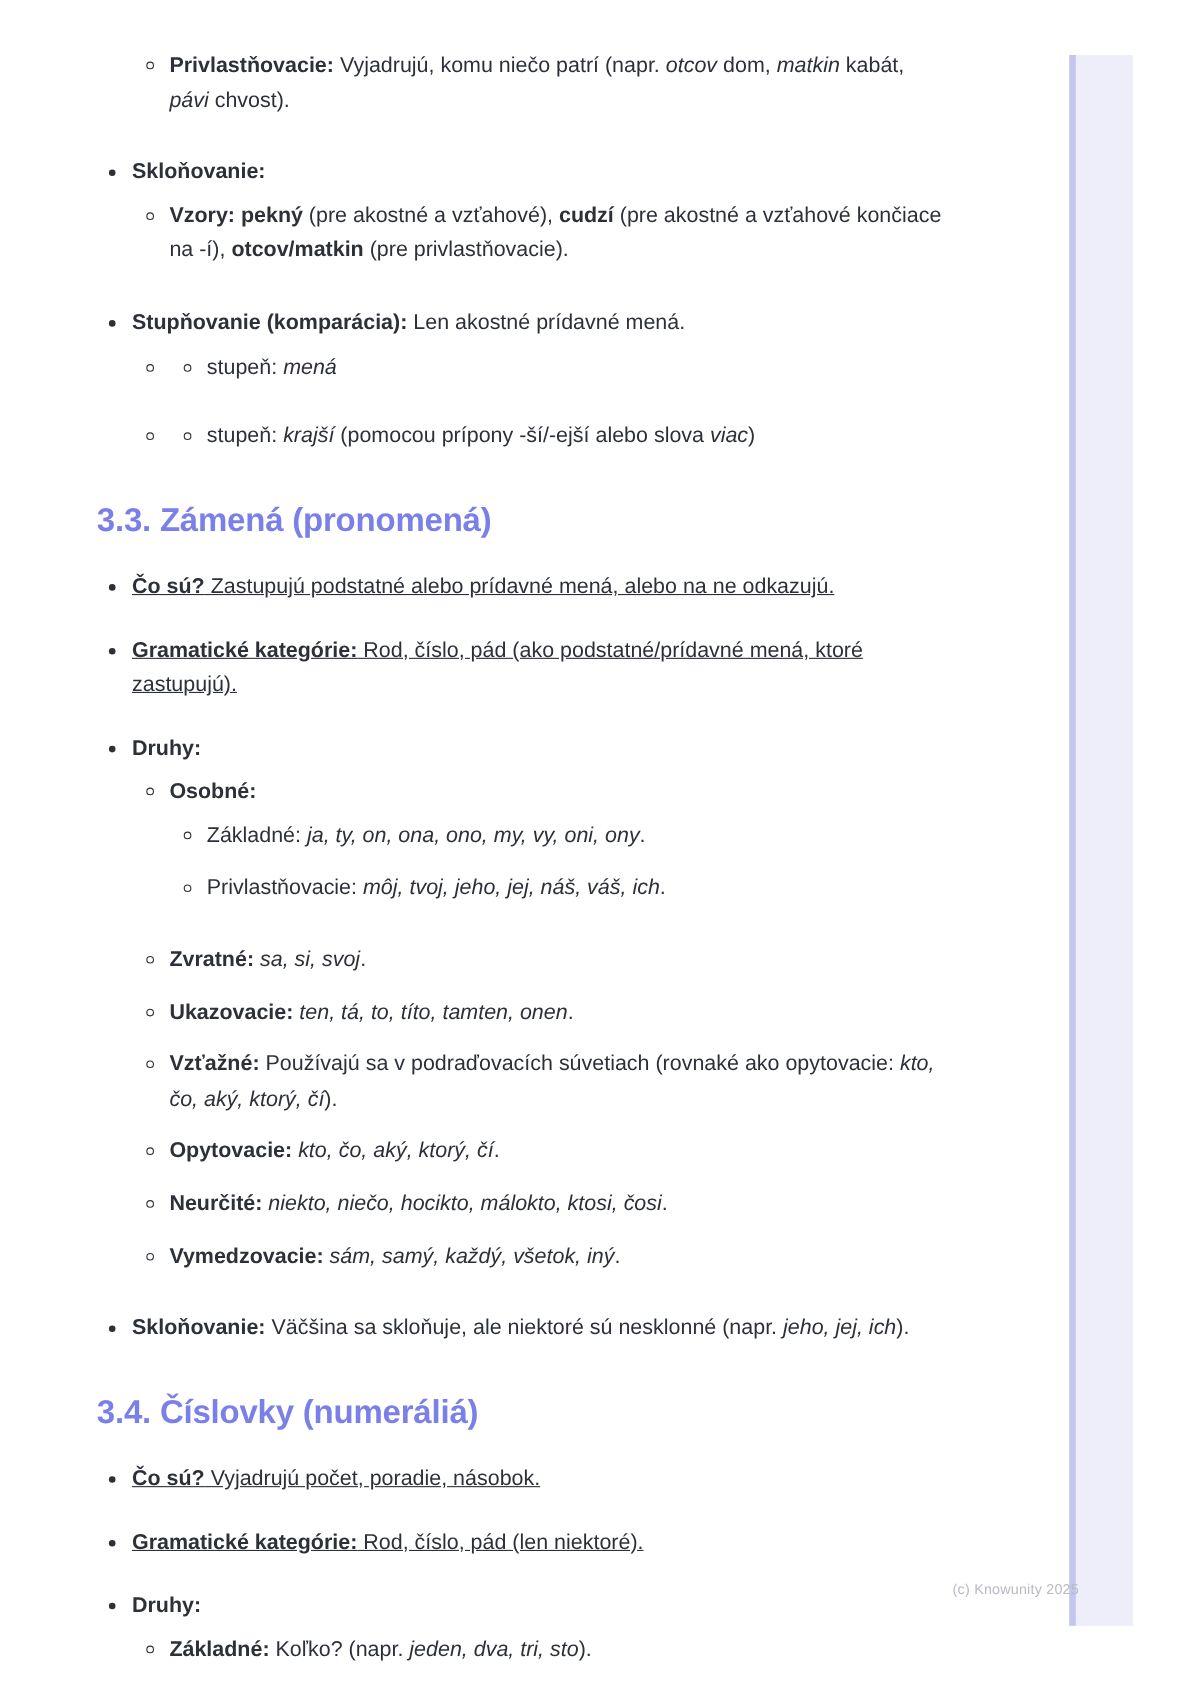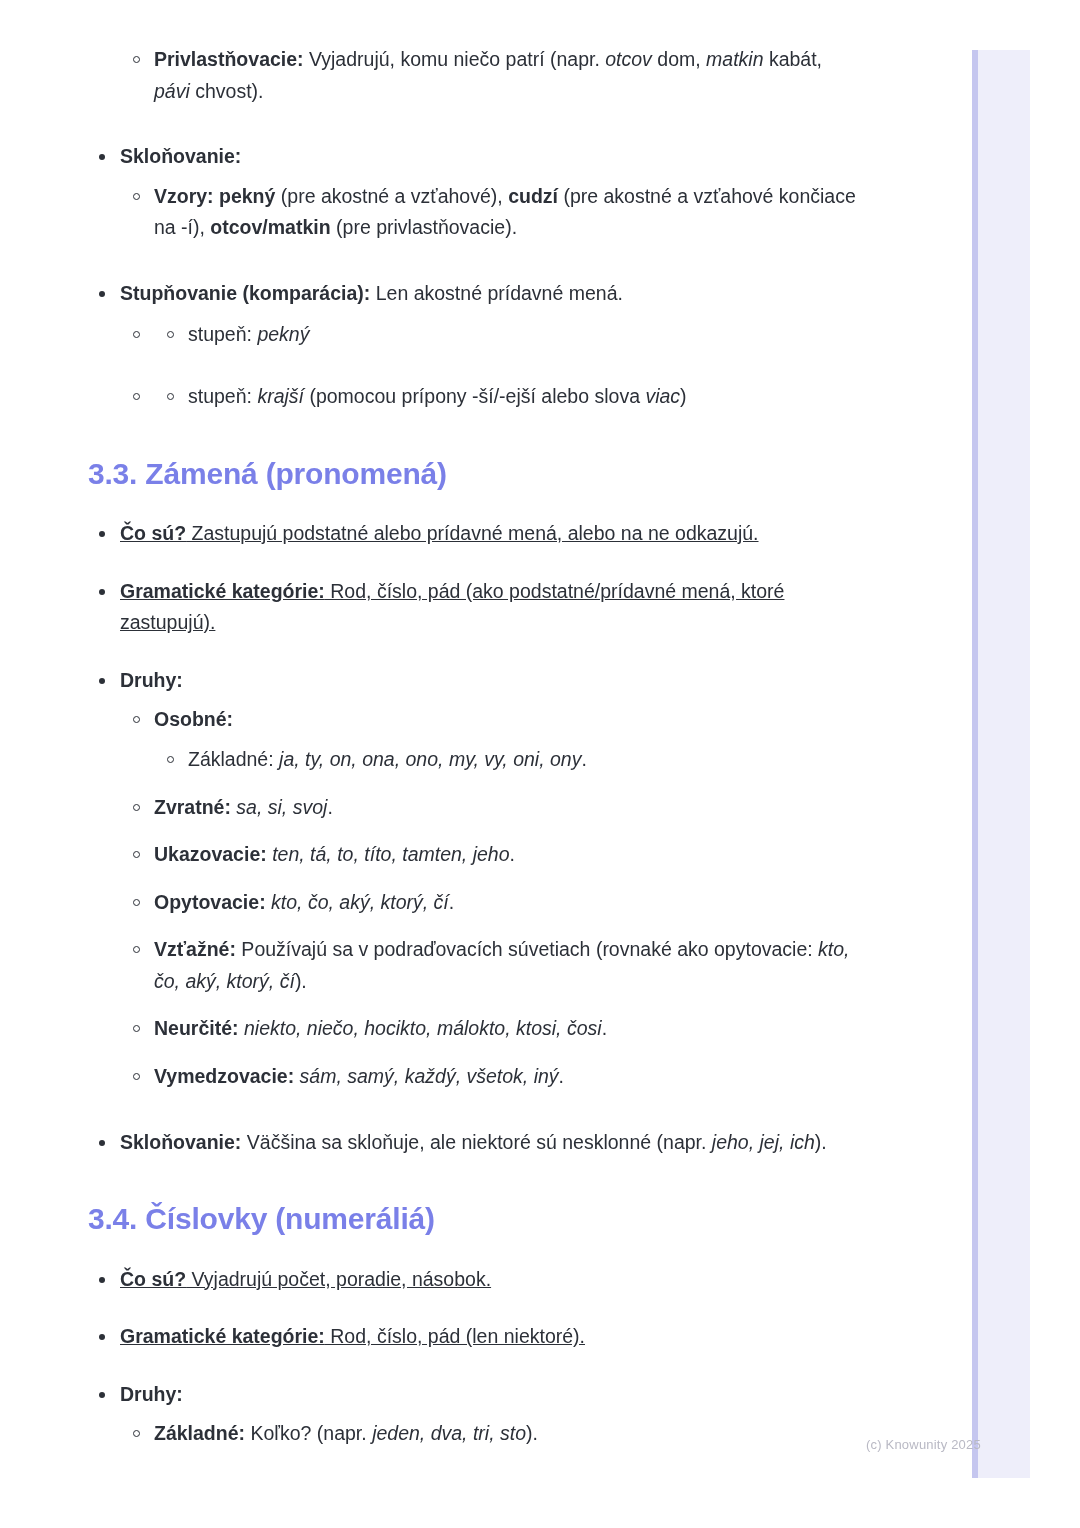--- a/index.html
+++ b/index.html
@@ -184,21 +184,21 @@
 
     <div class="li lvl2 gap-lg">
       <b>Vzory: pekný</b><span> (pre akostné a vzťahové), </span><b>cudzí</b><span> (pre akostné a vzťahové končiace na -í), </span><b>otcov/matkin</b><span> (pre privlastňovacie).</span>
     </div>
 
     <div class="li lvl1 gap-sm">
       <b>Stupňovanie (komparácia):</b><span> Len akostné prídavné mená.</span>
     </div>
 
     <div class="li dbl">
-      <span>stupeň: </span><i>pekný</i>
+      <span>stupeň: </span><i>mená</i>
     </div>
 
     <div class="li dbl">
       <span>stupeň: </span><i>krajší</i><span> (pomocou prípony -ší/-ejší alebo slova </span><i>viac</i><span>)</span>
     </div>
 
   </div>
 
   <div class="block">
 
@@ -219,35 +219,38 @@
     </div>
 
     <div class="li lvl2 tight">
       <b>Osobné:</b>
     </div>
 
     <div class="li lvl3">
       <span>Základné: </span><i>ja, ty, on, ona, ono, my, vy, oni, ony</i><span>.</span>
     </div>
 
+    <div class="li lvl3 gap-lg">
+      <span>Privlastňovacie: </span><i>môj, tvoj, jeho, jej, náš, váš, ich</i><span>.</span>
+    </div>
 
     <div class="li lvl2">
       <b>Zvratné:</b><i> sa, si, svoj</i><span>.</span>
     </div>
 
     <div class="li lvl2">
-      <b>Ukazovacie:</b><i> ten, tá, to, títo, tamten, jeho</i><span>.</span>
+      <b>Ukazovacie:</b><i> ten, tá, to, títo, tamten, onen</i><span>.</span>
+    </div>
+
+    <div class="li lvl2">
+      <b>Vzťažné:</b><span> Používajú sa v podraďovacích súvetiach (rovnaké ako opytovacie: </span><i>kto, čo, aký, ktorý, čí</i><span>).</span>
     </div>
 
     <div class="li lvl2">
       <b>Opytovacie:</b><i> kto, čo, aký, ktorý, čí</i><span>.</span>
-    </div>
-
-    <div class="li lvl2">
-      <b>Vzťažné:</b><span> Používajú sa v podraďovacích súvetiach (rovnaké ako opytovacie: </span><i>kto, čo, aký, ktorý, čí</i><span>).</span>
     </div>
 
     <div class="li lvl2">
       <b>Neurčité:</b><i> niekto, niečo, hocikto, málokto, ktosi, čosi</i><span>.</span>
     </div>
 
     <div class="li lvl2 gap-lg">
       <b>Vymedzovacie:</b><i> sám, samý, každý, všetok, iný</i><span>.</span>
     </div>
 

